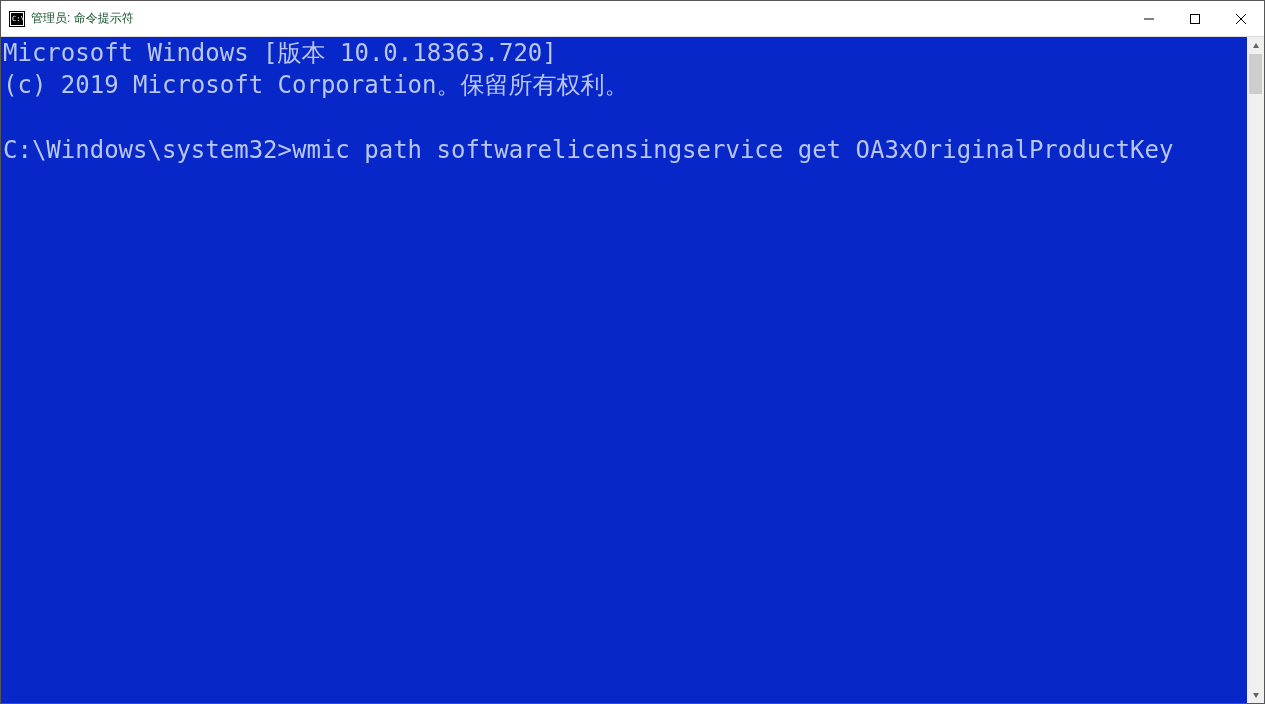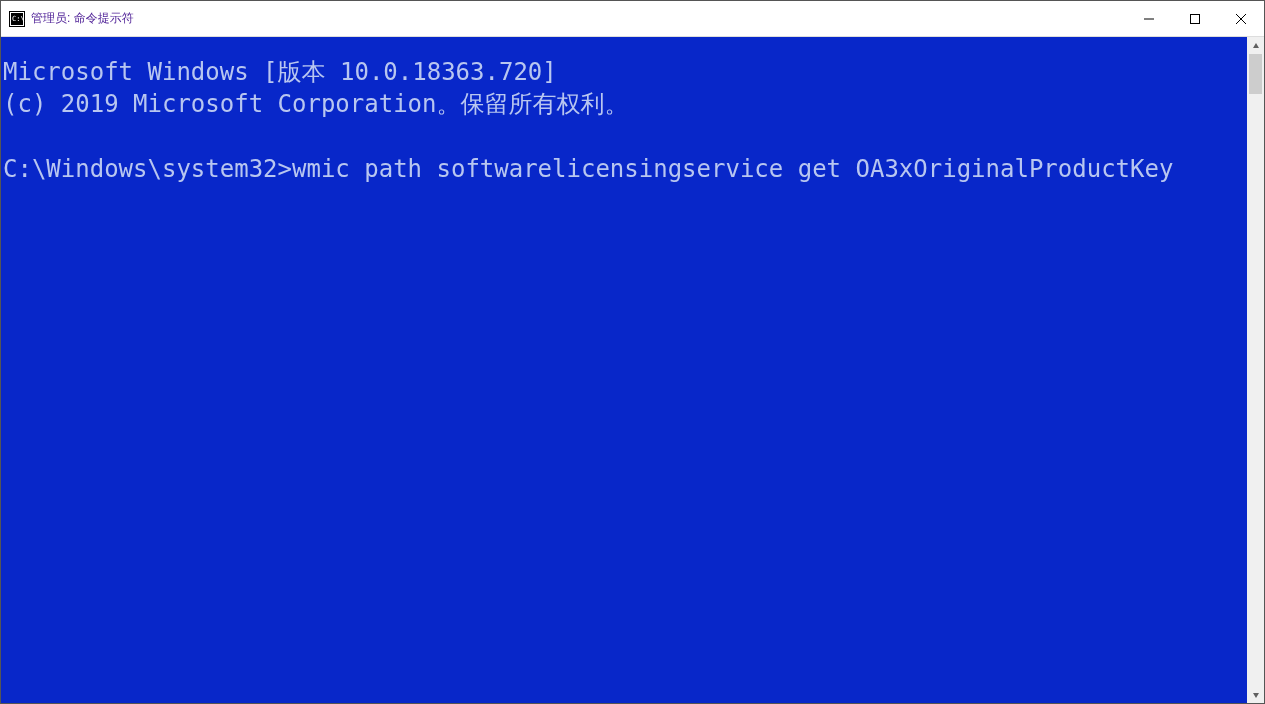--- a/index.html
+++ b/index.html
@@ -41,21 +41,21 @@
       display: flex;
       align-items: center;
       justify-content: center;
     }
     .app-icon svg {
       width: 16px;
       height: 16px;
     }
     .title-text {
       font-size: 12px;
-      color: #4c1d95;
+      color: #14532d;
     }
     .window-controls {
       display: flex;
       height: 100%;
     }
     .win-btn {
       width: 46px;
       height: 100%;
       display: flex;
       align-items: center;
@@ -74,21 +74,21 @@
       position: relative;
       background: #0827c9;
     }
     .terminal {
       flex: 1;
       background: #0827c9;
       color: #b8c6f0;
       font-family: "NSimSun", "SimSun", "Consolas", monospace;
       font-size: 24px;
       line-height: 1.35;
-      padding: 19px 2px;
+      padding: 0 2px;
       white-space: pre-wrap;
       word-break: break-all;
       overflow: hidden;
     }
     .scrollbar {
       width: 17px;
       background: #f0f0f0;
       display: flex;
       flex-direction: column;
     }

